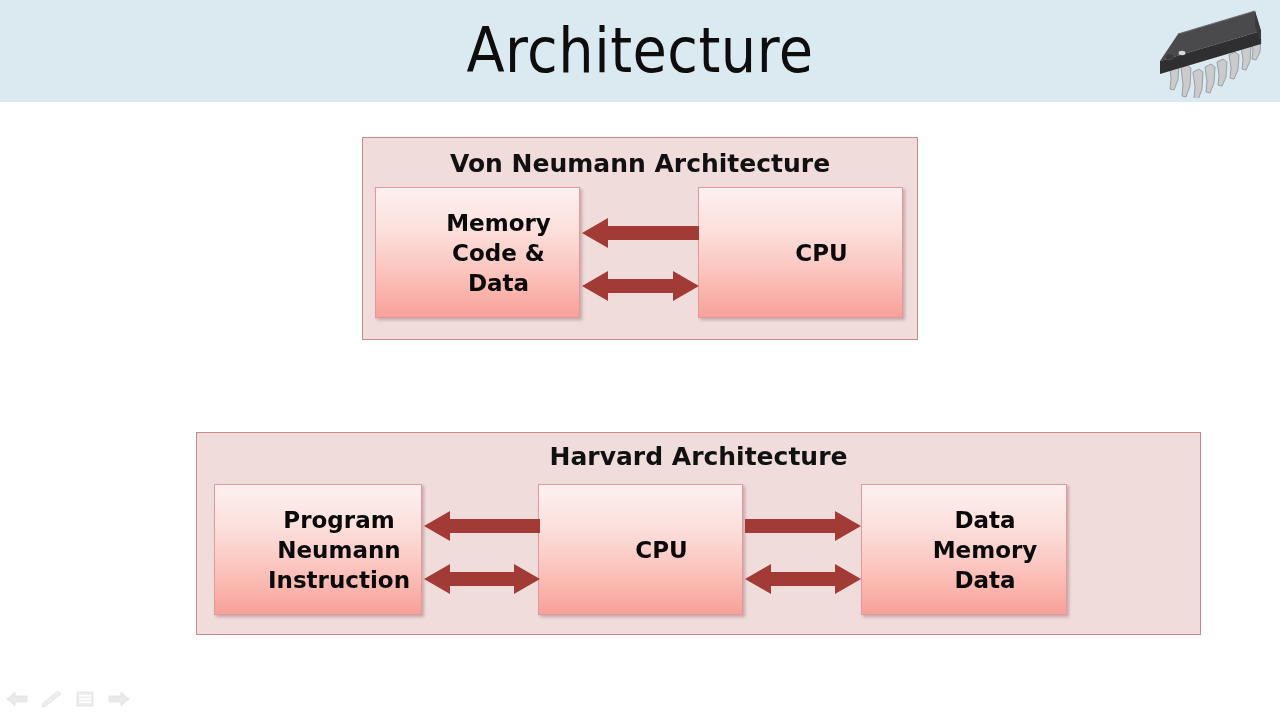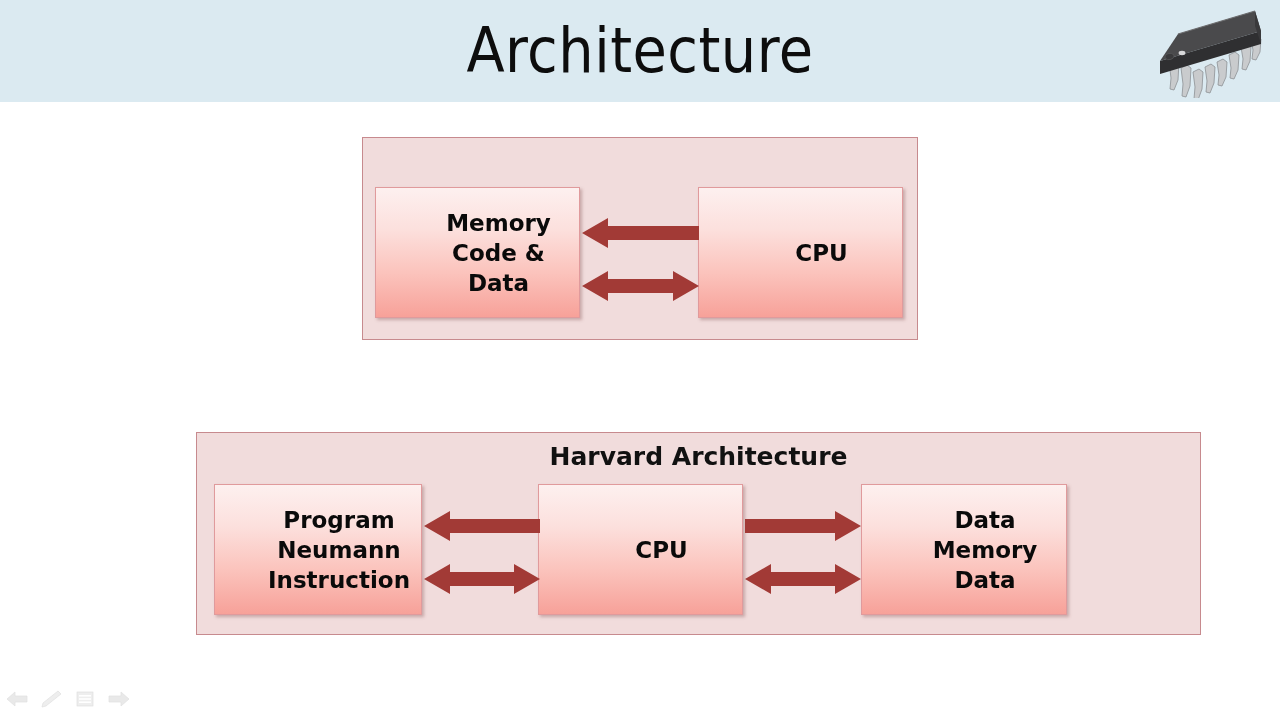--- a/index.html
+++ b/index.html
@@ -169,20 +169,21 @@
     <path d="M17 52 a5 4 0 0 0 9 -3 a5 4 0 0 0 -9 3 z" fill="#3a3a3c" stroke="#5a5a5c" stroke-width="0.7"></path>
 
     <ellipse cx="34" cy="47" rx="3.4" ry="2.2" fill="#d8d8da"></ellipse>
 
     <path d="M30 28 L107 5" stroke="#6b6b6d" stroke-width="1.2" fill="none"></path>
   </svg>
 </div>
 
 <div class="arch-panel panel-vonneumann">
 
+  <div class="panel-title">Von Neumann Architecture</div>
 
   <div class="arch-box box-vn-memory">
     <span class="box-label">Memory
 Code &amp;
 Data</span>
   </div>
 
   <div class="arch-box box-vn-cpu">
     <span class="box-label">CPU</span>
   </div>

